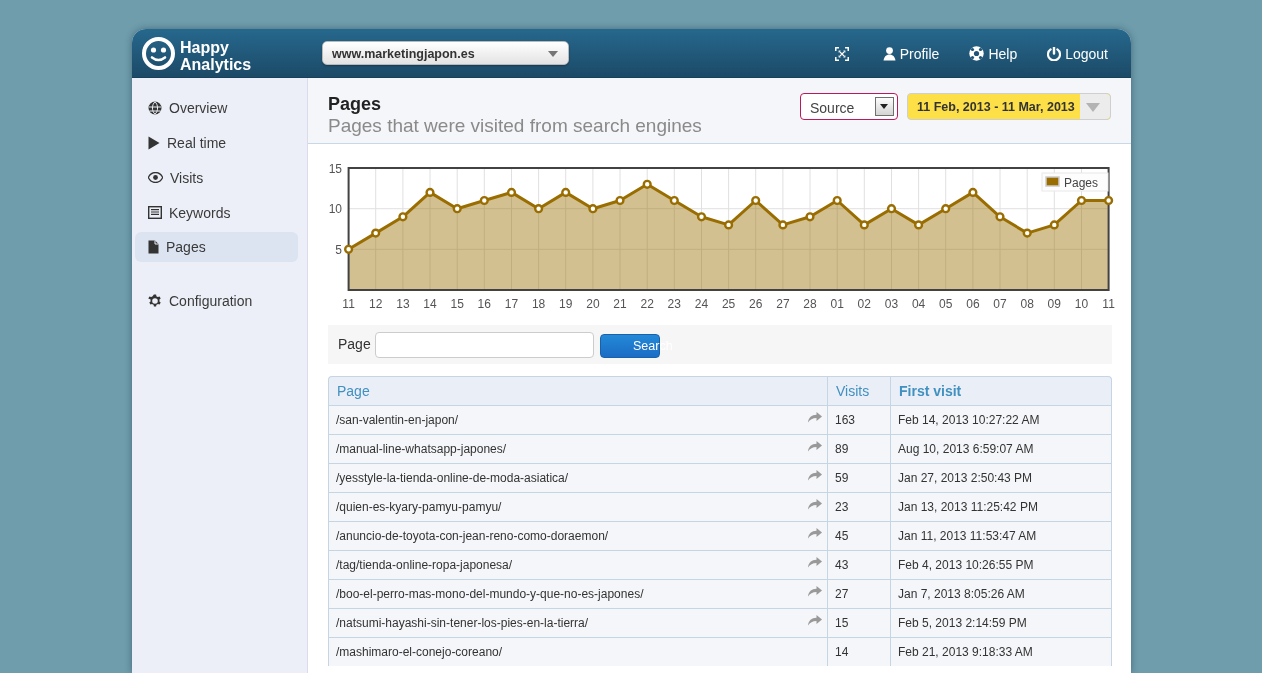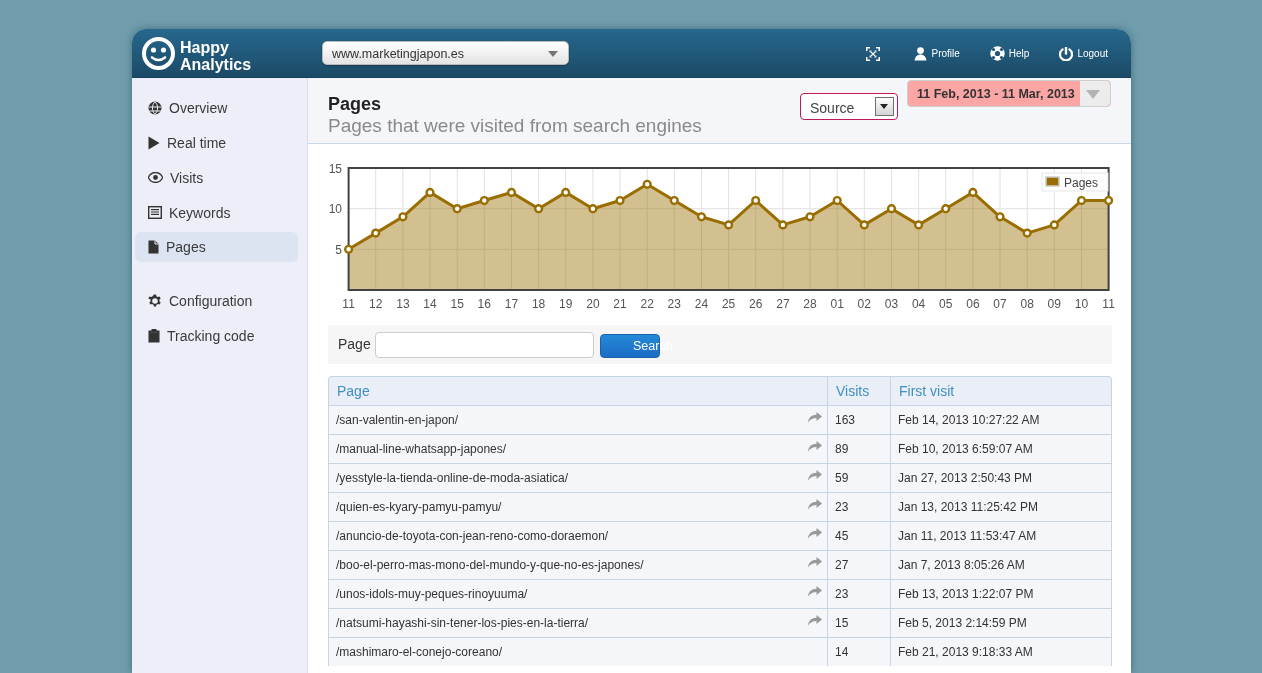--- a/index.html
+++ b/index.html
@@ -9,27 +9,27 @@
 .app { position:absolute; left:132px; top:29px; width:999px; height:644px;
   background:#fff; border-radius:14px 14px 0 0; box-shadow:0 0 7px rgba(20,45,60,0.45); }
 
 .topbar { position:relative; height:49px; border-radius:14px 14px 0 0;
   background:linear-gradient(#26688d, #1c4a67); border-bottom:1px solid #16405b; }
 .logo { position:absolute; left:10px; top:8px; }
 .logotext { position:absolute; left:48px; top:10px; color:#fff; font-size:16px;
   font-weight:bold; line-height:17px; }
 .siteselect { position:absolute; left:190px; top:12px; width:247px; height:24px;
   border-radius:5px; background:linear-gradient(#ffffff,#e3e3e3);
-  border:1px solid #b9b9b9; box-shadow:0 1px 2px rgba(0,0,0,0.3); }
+  border:1px solid #b9b9b9; box-shadow:0 1px 2px rgba(0,0,0,0.3);font-weight:bold; }
 .siteselect .txt { position:absolute; left:9px; top:5px; font-size:12.5px; color:#333; }
 .siteselect .arr { position:absolute; right:10px; top:9px; width:0; height:0;
   border-left:5px solid transparent; border-right:5px solid transparent;
   border-top:6px solid #757575; }
 .navmenu { position:absolute; right:23px; top:0; height:49px; display:flex;
-  align-items:center; color:#fff; font-size:10px; }
+  align-items:center; color:#fff; font-size:14px; }
 .navmenu .item { display:flex; align-items:center; margin-left:30px; }
 .navmenu .item svg { margin-right:4px; }
 
 .main { display:flex; height:595px;border-radius:20px; }
 .sidebar { width:176px; background:#eceff7; border-right:1px solid #d8dde8;
   padding-top:12px; flex:none; }
 .nav-item { height:35px; display:flex; align-items:center; padding-left:16px;
   font-size:14px; color:#3a3a3a; }
 .nav-item svg { margin-right:7px; flex:none; }
 .chart svg { display:block; overflow:visible; }
@@ -43,22 +43,22 @@
 .pagehead h1 { font-size:18px; color:#222; margin-bottom:0; }
 .pagehead p { font-size:19px; color:#8a8a8a; }
 .srcselect { position:absolute; left:492px; top:15px; width:98px; height:27px;
   background:#fff; border:1px solid #be185d; border-radius:4px; }
 .srcselect .txt { position:absolute; left:9px; top:6px; font-size:14px; color:#444; }
 .srcselect .btn { position:absolute; right:3px; top:3px; width:19px; height:19px;
   background:linear-gradient(#fdfdfd,#d4d4d4); border:1px solid #707070; }
 .srcselect .btn:after { content:""; position:absolute; left:4px; top:6px; width:0; height:0;
   border-left:4px solid transparent; border-right:4px solid transparent;
   border-top:5px solid #222; }
-.datewidget { position:absolute; left:599px; top:2px; width:204px; height:27px;
-  background:#fca5a5; border:1px solid #cfcfcf; border-radius:4px; }
+.datewidget { position:absolute; left:599px; top:15px; width:204px; height:27px;
+  background:#fde047; border:1px solid #cfcfcf; border-radius:4px; }
 .datewidget .txt { position:absolute; left:9px; top:6px; font-size:12.5px;
   font-weight:bold; color:#333; }
 .datewidget .zone { position:absolute; right:0; top:0; width:30px; height:25px;
   border-radius:0 4px 4px 0; background:#ececec; }
 .datewidget .arr { position:absolute; right:10px; top:9px; width:0; height:0;
   border-left:7px solid transparent; border-right:7px solid transparent;
   border-top:9px solid #b3b3b3; }
 
 .cbody { padding:17px 19px 0 20px; }
 
@@ -71,21 +71,21 @@
   border:1px solid #1862ab; color:#fff; font-size:12.5px; text-align:center;
   line-height:22px;padding-left:32px; }
 
 table { border-collapse:separate; border-spacing:0; width:784px; margin-top:12px;
   font-size:12px; }
 th, td { border-left:1px solid #c5d5e3; border-top:1px solid #c5d5e3; }
 th:last-child, td:last-child { border-right:1px solid #c5d5e3; }
 th { background:#e9eef7; color:#4090c0; font-weight:normal; text-align:left;
   height:29px; padding-left:8px; font-size:14px; }
 th:first-child { border-top-left-radius:4px; }
-th:last-child { border-top-right-radius:4px; }
+th:last-child { border-top-right-radius:4px;font-weight:bold; }
 td { background:#f5f6f9; color:#333; height:29px; padding-left:7px; }
 td.pg { position:relative; padding-right:26px;margin-left:40px; }
 td.pg svg { position:absolute; right:5px; top:6px; }
 .col-page { width:499px; }
 .col-visits { width:63px; }
 </style>
 </head>
 <body>
 <div class="app">
   <div class="topbar">
@@ -146,25 +146,20 @@
         <path d="M3 3.6h8M3 6h8M3 8.4h8" stroke="#333" stroke-width="1.2"></path>
       </svg>Keywords</div>
       <div class="nav-item active"><svg width="11" height="14" viewBox="0 0 11 14">
         <path d="M0.5 0.5 H7 L10.5 4 V13.5 H0.5 Z" fill="#333"></path>
         <path d="M7 0.5 V4 H10.5" fill="none" stroke="#eceff7" stroke-width="1"></path>
       </svg>Pages</div>
       <div class="nav-sep"></div>
       <div class="nav-item"><svg width="14" height="14" viewBox="0 0 14 14">
         <path d="M7 4.2 A2.8 2.8 0 1 0 7 9.8 A2.8 2.8 0 1 0 7 4.2 M5.9 0.5 h2.2 l0.3 1.7 a5 5 0 0 1 1.5 0.9 l1.7-0.6 1.1 1.9-1.3 1.2 a5 5 0 0 1 0 1.8 l1.3 1.2-1.1 1.9-1.7-0.6 a5 5 0 0 1-1.5 0.9 l-0.3 1.7 h-2.2 l-0.3-1.7 a5 5 0 0 1-1.5-0.9 l-1.7 0.6-1.1-1.9 1.3-1.2 a5 5 0 0 1 0-1.8 L0.3 4.4 1.4 2.5 l1.7 0.6 a5 5 0 0 1 1.5-0.9 Z" fill="#333" fill-rule="evenodd"></path>
       </svg>Configuration</div>
-      <div class="nav-item"><svg width="12" height="14" viewBox="0 0 12 14">
-        <rect x="0.5" y="1.5" width="11" height="12" fill="#333"></rect>
-        <rect x="3.5" y="0" width="5" height="3" fill="#333"></rect>
-        <rect x="2" y="3.3" width="8" height="0.1" fill="#eceff7"></rect>
-      </svg>Tracking code</div>
     </div>
     <div class="content">
       <div class="pagehead">
         <h1>Pages</h1>
         <p>Pages that were visited from search engines</p>
         <div class="srcselect">
             <span class="txt">Source</span>
             <span class="btn"></span>
           </div>
         <div class="datewidget">
@@ -291,21 +286,21 @@
                     <path d="M8.5 0 L14 4.5 L8.5 9 L8.5 6 C4.5 6 2 7.5 0 10.5 C0.5 5.5 3.5 2.8 8.5 2.7 Z"></path>
                   </svg></td>
                 <td>163</td>
                 <td>Feb 14, 2013 10:27:22 AM</td>
               </tr>
           <tr>
                 <td class="pg">/manual-line-whatsapp-japones/<svg width="14" height="12" viewBox="0 0 14 12" fill="#999">
                     <path d="M8.5 0 L14 4.5 L8.5 9 L8.5 6 C4.5 6 2 7.5 0 10.5 C0.5 5.5 3.5 2.8 8.5 2.7 Z"></path>
                   </svg></td>
                 <td>89</td>
-                <td>Feb 10, 2013 6:59:07 AM</td>
+                <td>Aug 10, 2013 6:59:07 AM</td>
               </tr>
           <tr>
                 <td class="pg">/yesstyle-la-tienda-online-de-moda-asiatica/<svg width="14" height="12" viewBox="0 0 14 12" fill="#999">
                     <path d="M8.5 0 L14 4.5 L8.5 9 L8.5 6 C4.5 6 2 7.5 0 10.5 C0.5 5.5 3.5 2.8 8.5 2.7 Z"></path>
                   </svg></td>
                 <td>59</td>
                 <td>Jan 27, 2013 2:50:43 PM</td>
               </tr>
           <tr>
                 <td class="pg">/quien-es-kyary-pamyu-pamyu/<svg width="14" height="12" viewBox="0 0 14 12" fill="#999">
@@ -315,32 +310,32 @@
                 <td>Jan 13, 2013 11:25:42 PM</td>
               </tr>
           <tr>
                 <td class="pg">/anuncio-de-toyota-con-jean-reno-como-doraemon/<svg width="14" height="12" viewBox="0 0 14 12" fill="#999">
                     <path d="M8.5 0 L14 4.5 L8.5 9 L8.5 6 C4.5 6 2 7.5 0 10.5 C0.5 5.5 3.5 2.8 8.5 2.7 Z"></path>
                   </svg></td>
                 <td>45</td>
                 <td>Jan 11, 2013 11:53:47 AM</td>
               </tr>
           <tr>
+                <td class="pg">/tag/tienda-online-ropa-japonesa/<svg width="14" height="12" viewBox="0 0 14 12" fill="#999">
+                    <path d="M8.5 0 L14 4.5 L8.5 9 L8.5 6 C4.5 6 2 7.5 0 10.5 C0.5 5.5 3.5 2.8 8.5 2.7 Z"></path>
+                  </svg></td>
+                <td>43</td>
+                <td>Feb 4, 2013 10:26:55 PM</td>
+              </tr>
+          <tr>
                 <td class="pg">/boo-el-perro-mas-mono-del-mundo-y-que-no-es-japones/<svg width="14" height="12" viewBox="0 0 14 12" fill="#999">
                     <path d="M8.5 0 L14 4.5 L8.5 9 L8.5 6 C4.5 6 2 7.5 0 10.5 C0.5 5.5 3.5 2.8 8.5 2.7 Z"></path>
                   </svg></td>
                 <td>27</td>
                 <td>Jan 7, 2013 8:05:26 AM</td>
-              </tr>
-          <tr>
-                <td class="pg">/unos-idols-muy-peques-rinoyuuma/<svg width="14" height="12" viewBox="0 0 14 12" fill="#999">
-                    <path d="M8.5 0 L14 4.5 L8.5 9 L8.5 6 C4.5 6 2 7.5 0 10.5 C0.5 5.5 3.5 2.8 8.5 2.7 Z"></path>
-                  </svg></td>
-                <td>23</td>
-                <td>Feb 13, 2013 1:22:07 PM</td>
               </tr>
           <tr>
                 <td class="pg">/natsumi-hayashi-sin-tener-los-pies-en-la-tierra/<svg width="14" height="12" viewBox="0 0 14 12" fill="#999">
                     <path d="M8.5 0 L14 4.5 L8.5 9 L8.5 6 C4.5 6 2 7.5 0 10.5 C0.5 5.5 3.5 2.8 8.5 2.7 Z"></path>
                   </svg></td>
                 <td>15</td>
                 <td>Feb 5, 2013 2:14:59 PM</td>
               </tr>
           <tr>
                 <td class="pg">/mashimaro-el-conejo-coreano/</td>

